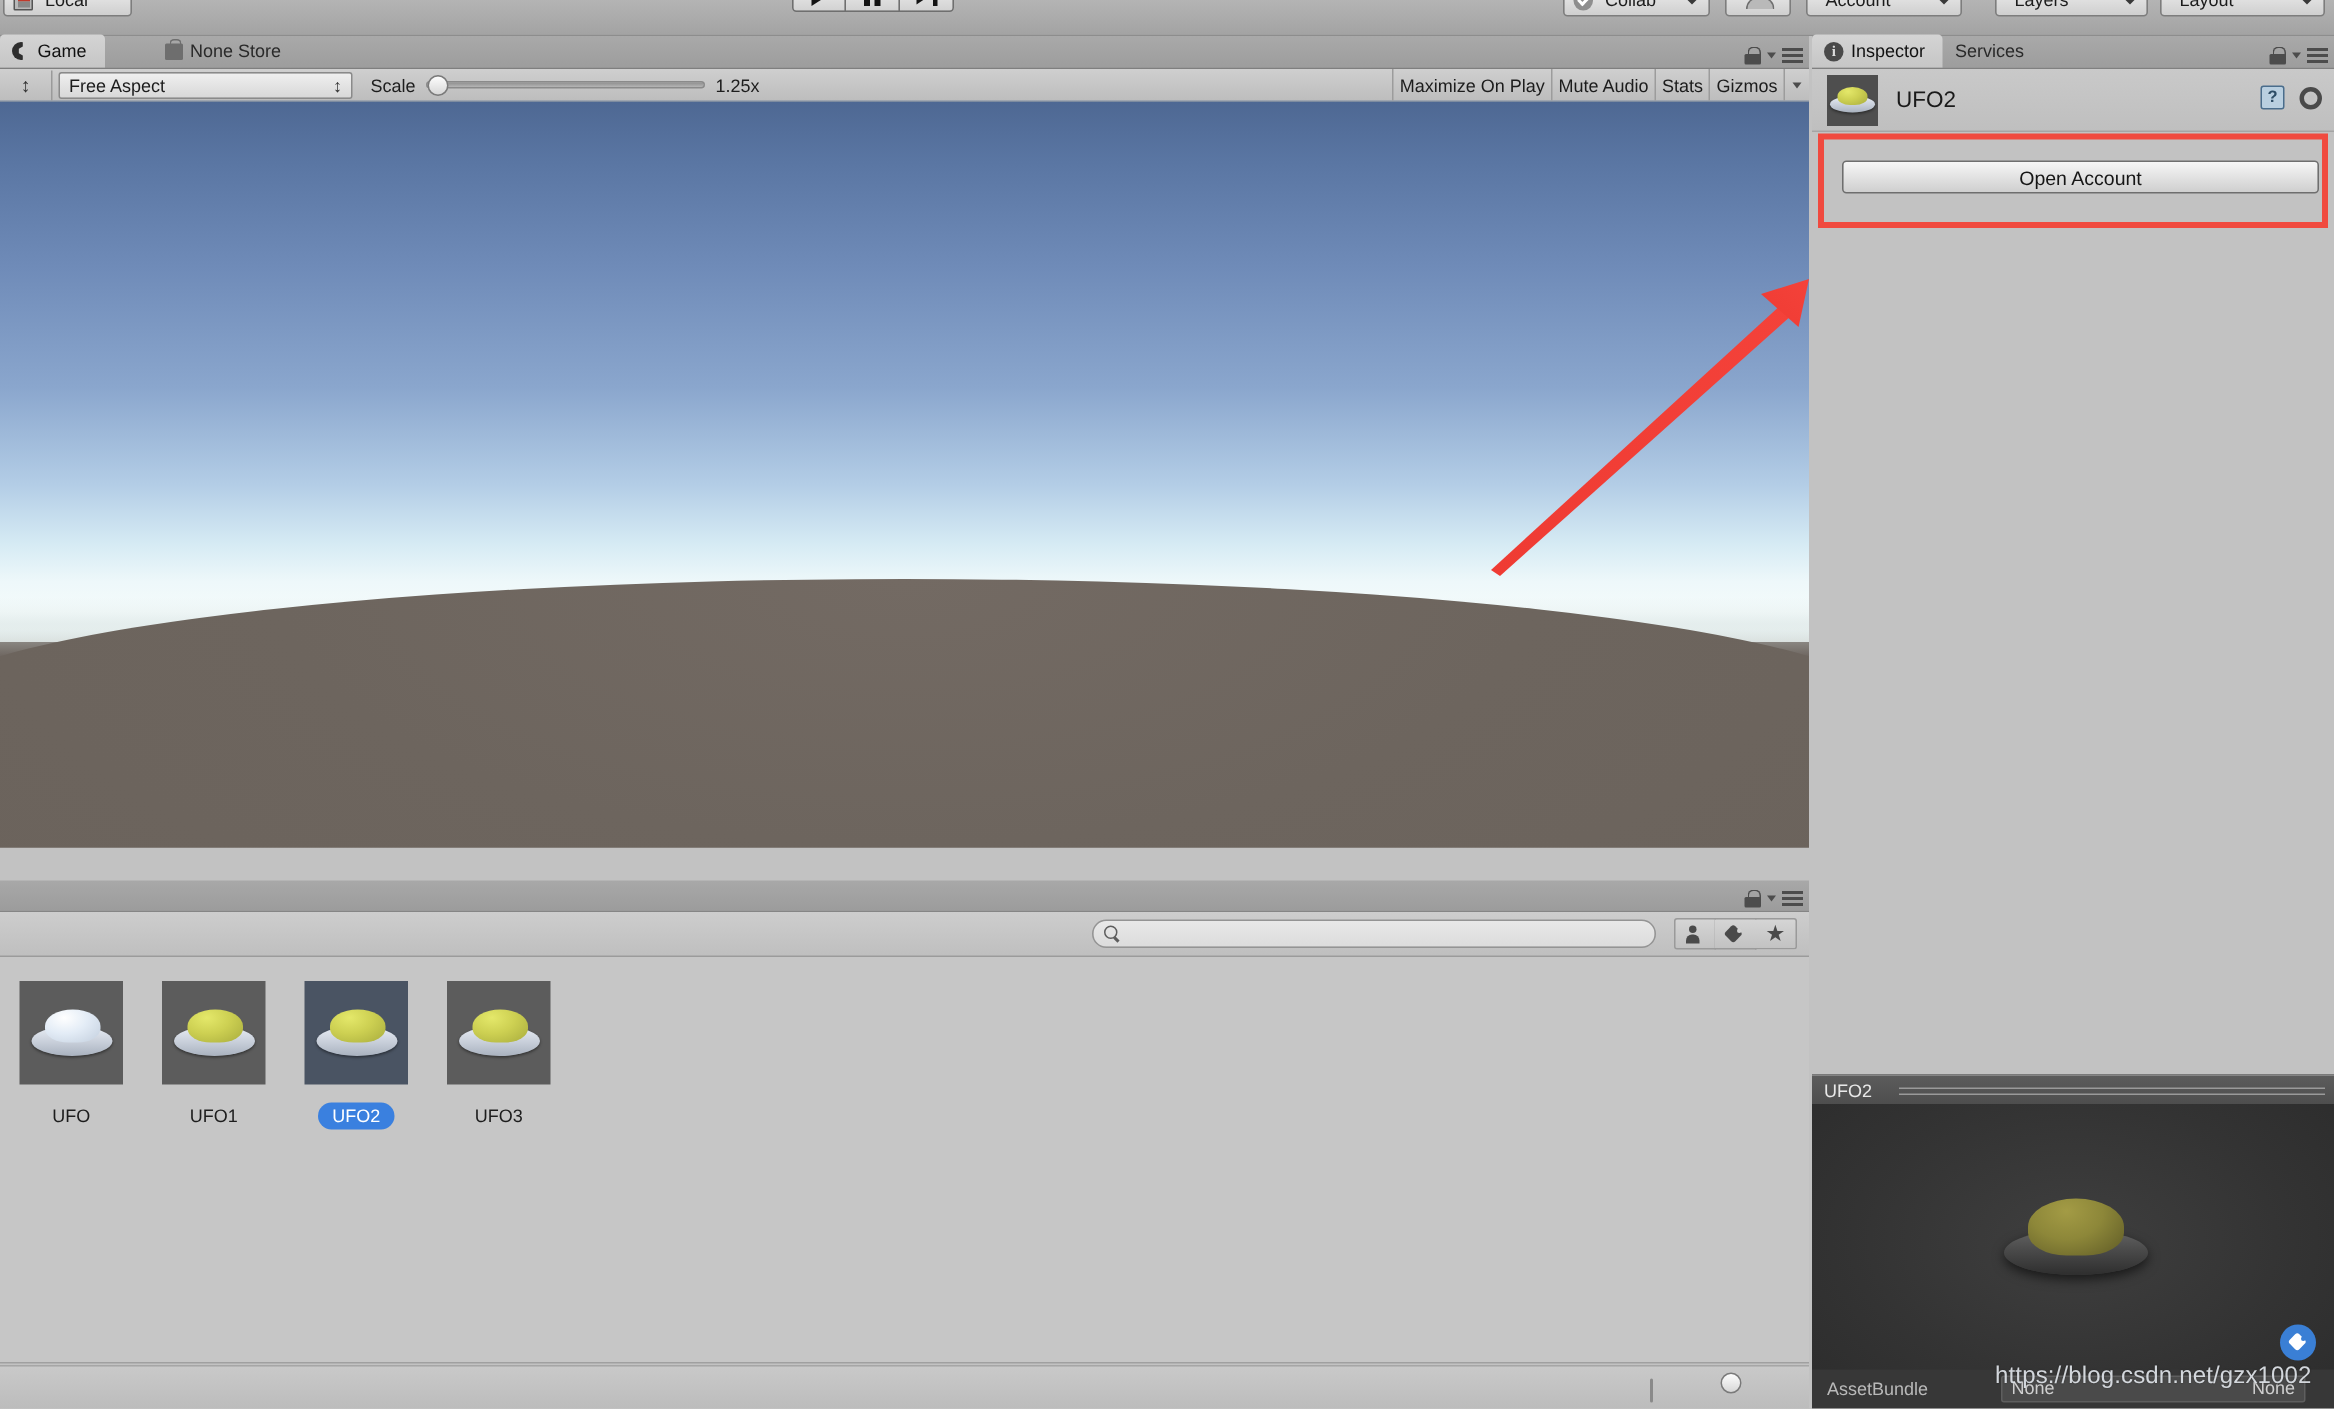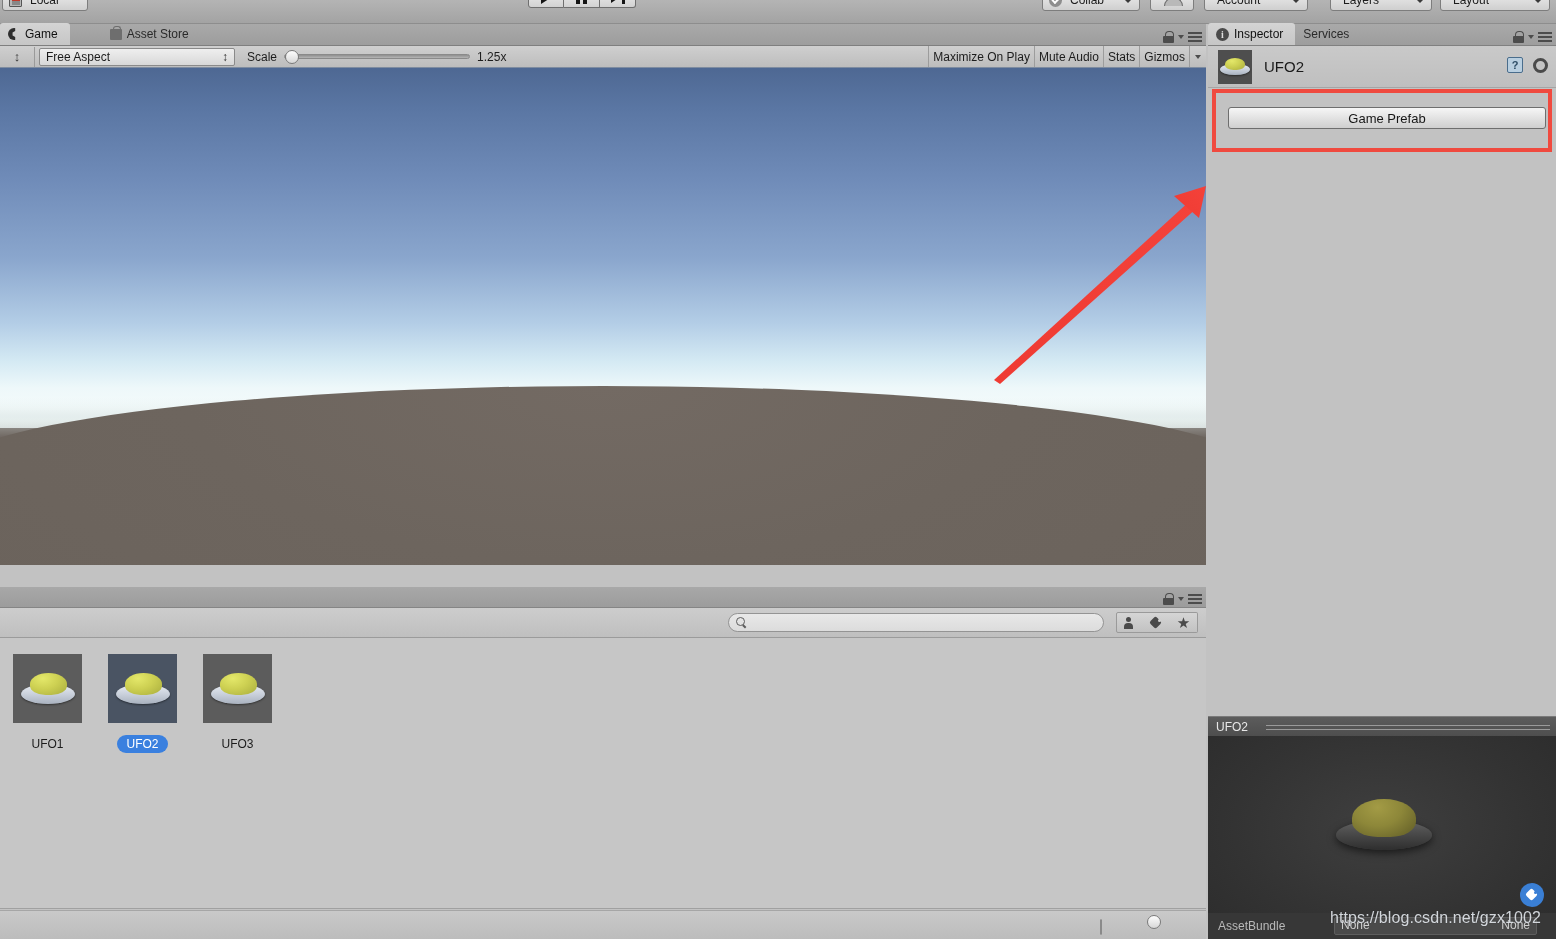--- a/index.html
+++ b/index.html
@@ -427,21 +427,21 @@
 
   <div id="gamePanel">
 
     <div class="tabstrip">
       <div class="tab active">
         <span class="tab-ico-game"></span>
         <span>Game</span>
       </div>
       <div class="tab">
         <span class="tab-ico-store"></span>
-        <span>Asset Store</span>
+        <span>None Store</span>
       </div>
       <div class="panel-hdr-right">
         <span class="ico-lock"></span>
         <span class="ico-minicaret"></span>
         <span class="ico-menu">
             <i></i>
             <i></i>
             <i></i>
           </span>
       </div>
@@ -523,20 +523,29 @@
         <span class="ico-tag"></span>
       </div>
       <div class="filt-btn" id="fBtn3">
         <span class="ico-star">★</span>
       </div>
     </div>
 
     <div class="proj-body">
       <div class="assetgrid">
 
+        <div class="asset-item" style="margin-left:0px;">
+          <div class="asset-thumb">
+            <div class="ufo">
+              <div class="saucer"></div>
+                <div class="dome white"></div>
+            </div>
+          </div>
+          <div class="asset-label">UFO</div>
+        </div>
 
         <div class="asset-item">
           <div class="asset-thumb">
             <div class="ufo">
               <div class="saucer"></div>
                 <div class="dome yellow"></div>
             </div>
           </div>
           <div class="asset-label">UFO1</div>
         </div>
@@ -604,21 +613,21 @@
       <div class="obj-name">UFO2</div>
       <div class="insp-hdr-icons">
         <span class="ico-help">?</span>
         <span class="ico-gear"></span>
       </div>
     </div>
 
     <div id="prefabArea">
       <div class="redbox"></div>
       <div id="openPrefabBtn">
-        <span>Game Prefab</span>
+        <span>Open Account</span>
       </div>
     </div>
 
     <div id="inspBlank"></div>
 
     <div id="previewPanel">
       <div class="prev-hdr">
         <span class="ttl">UFO2</span>
         <span class="prev-lines"></span>
       </div>

